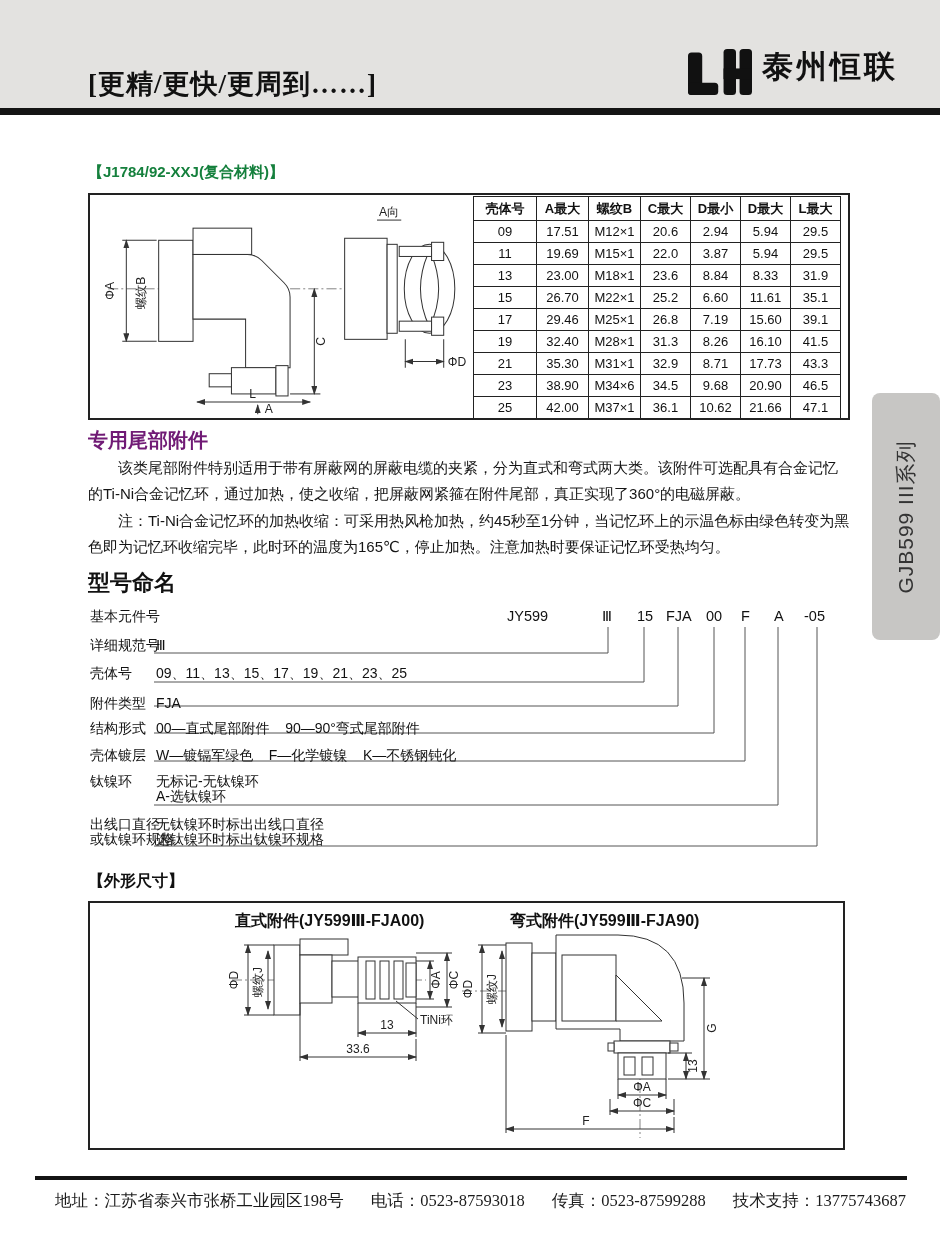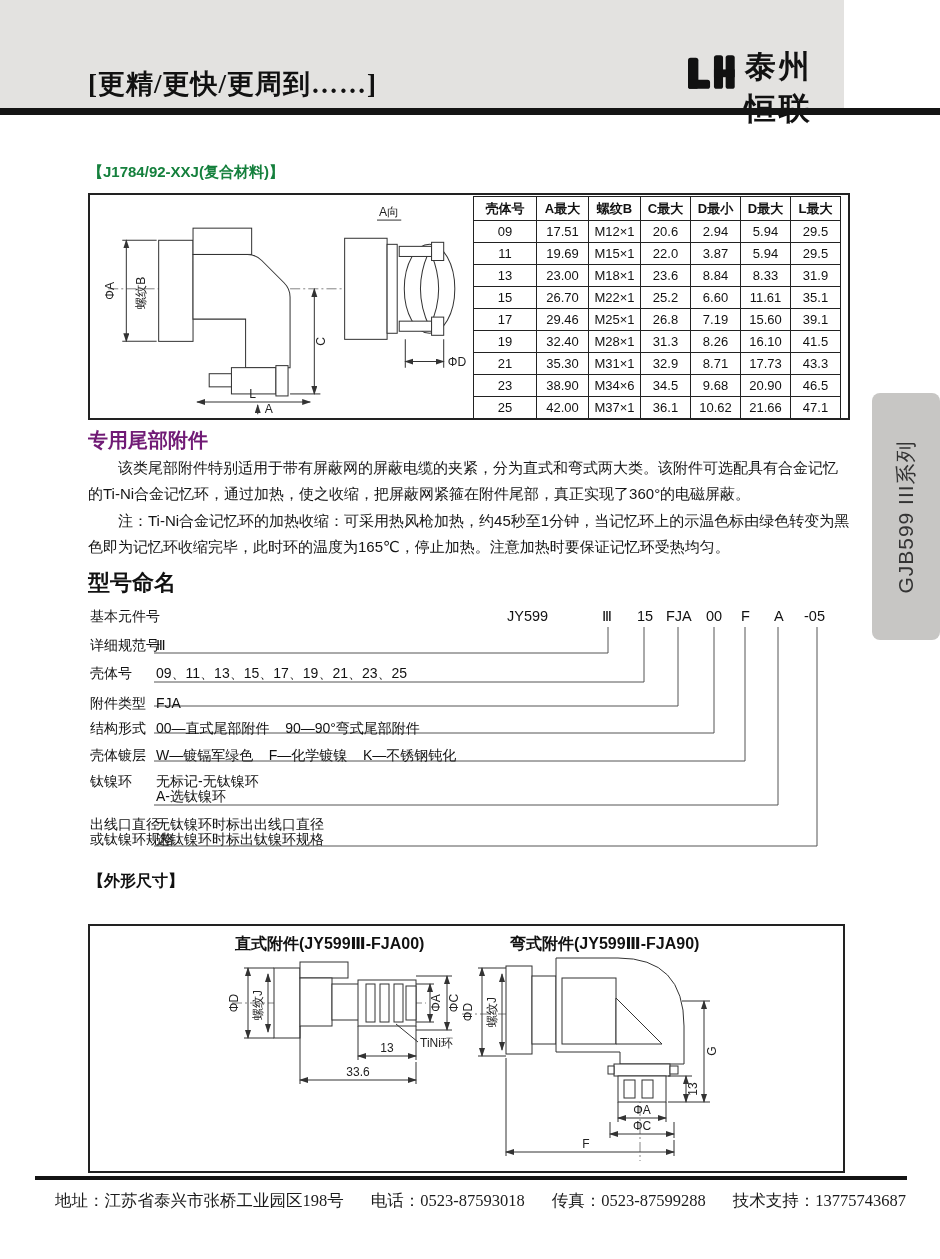--- a/index.html
+++ b/index.html
@@ -1,20 +1,20 @@
 <!DOCTYPE html>
 <html><head>
 <meta charset="utf-8">
 <style>
   * { box-sizing: border-box; margin: 0; padding: 0; }
   body { background:#fff; font-family:"Liberation Sans","DejaVu Sans",sans-serif; }
   .page { position:relative; width:940px; height:1259px; background:#fff; overflow:hidden; color:#1a1a1a; }
 
   
-  .hdr { position:absolute; left:0; top:0; width:844px; height:108px; background:#e3e2e0;padding-left:28px; }
+  .hdr { position:absolute; left:0; top:0; width:940px; height:108px; background:#e3e2e0;padding-left:28px; }
   .slogan { position:absolute; left:88px; top:66px; font-family:"Liberation Serif","DejaVu Serif",serif;
             font-weight:bold; font-size:27px; color:#111; letter-spacing:1px; }
   .brand { position:absolute; left:688px; top:46px; display:flex; align-items:flex-start; gap:10px; }
   .brand svg { display:block; }
   .brandname { font-size:31px; font-weight:900; color:#111; letter-spacing:3px; }
   .hdr-rule { position:absolute; left:0; top:108px; width:940px; height:7px; background:#141414; }
 
   
   .sidetab { position:absolute; left:872px; top:393px; width:68px; height:247px; background:#c7c6c4;
              border-radius:8px; display:flex; align-items:center; justify-content:center; }
@@ -39,21 +39,21 @@
   
   .s3-title { position:absolute; left:88px; top:568px; font-size:22px; font-weight:bold; color:#111; }
   .naming { position:absolute; left:88px; top:600px; width:784px; height:268px; font-size:14px; color:#111; }
   .naming svg.lines { position:absolute; left:0; top:0; }
   .nm-label { position:absolute; left:2px; white-space:nowrap; }
   .nm-value { position:absolute; left:68px; white-space:pre-wrap; }
   .nm-code  { position:absolute; top:8px; font-size:14.5px; white-space:nowrap; }
 
   
   .s4-title { position:absolute; left:88px; top:871px; font-size:16px; font-weight:bold; color:#111; }
-  .s4-box { position:absolute; left:88px; top:924px; width:757px; height:249px; border:2px solid #222; background:#fff; }
+  .s4-box { position:absolute; left:88px; top:901px; width:757px; height:249px; border:2px solid #222; background:#fff; }
   .dtitle { position:absolute; top:8px; font-size:16px; font-weight:600; color:#111; white-space:nowrap; }
   .dtitle-straight { left:145px; }
   .dtitle-angled { left:420px; }
   .s4a { position:absolute; left:138px; top:34px; }
   .s4b { position:absolute; left:368px; top:30px; }
 
   
   svg text { font-family:"Liberation Sans","DejaVu Sans",sans-serif; font-size:12px; fill:#222; }
   .dim { stroke:#333; stroke-width:1; fill:none; }
   .thin { stroke:#333; stroke-width:1; fill:#fff; }

